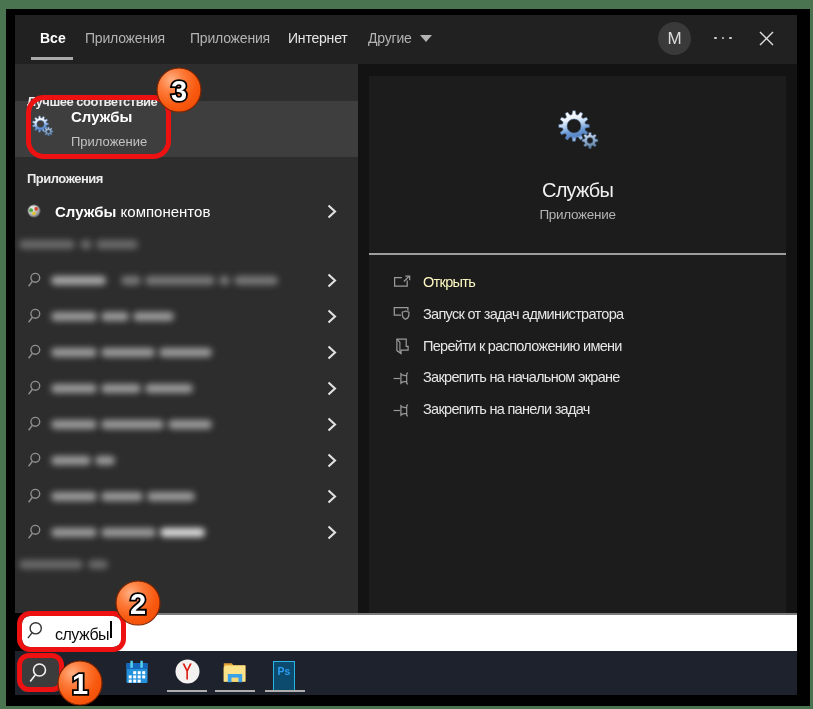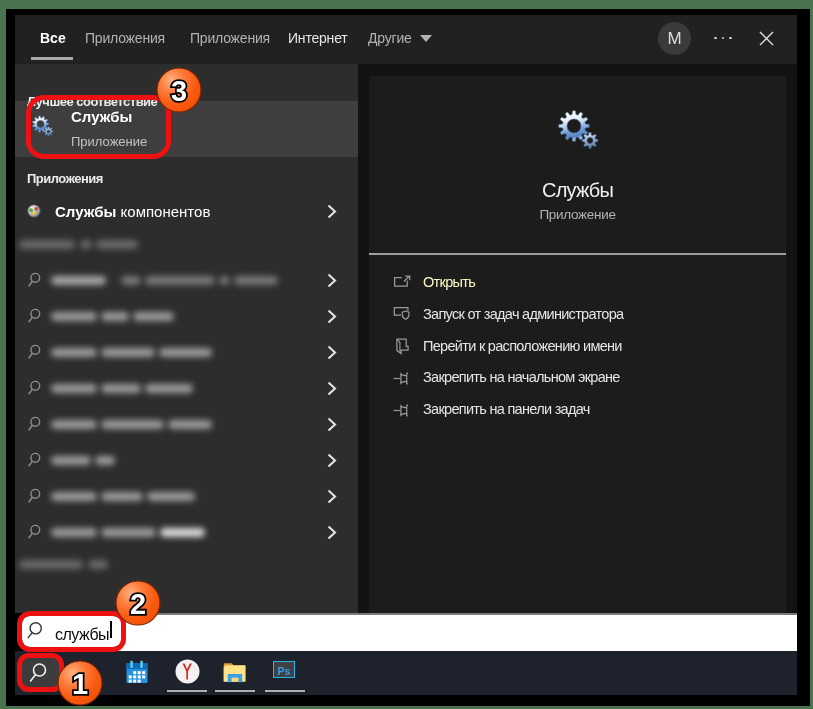--- a/index.html
+++ b/index.html
@@ -241,21 +241,21 @@
 </svg>
 
 <svg class="abs" style="left:223px;top:662px;" width="23" height="21" viewBox="0 0 23 21">
 <path d="M0.8,1.2 H8.8 L10.6,3.6 H22.3 V19.6 H0.8 Z" fill="#e19f33"></path>
 <path d="M0.8,4.8 L2.6,3.3 H22.3 V19.6 H0.8 Z" fill="#f9d875"></path>
 <path d="M0.8,6 L3.4,3.9 H22.3 V19.6 H0.8 Z" fill="#fce288"></path>
 <path d="M4.8,12 H19.2 V20.3 H15.3 V15.8 H8.7 V20.3 H4.8 Z" fill="#38a1e8"></path>
 <rect x="8.7" y="15.8" width="6.6" height="3.8" fill="#f9d875"></rect>
 </svg>
 
-<div class="abs" style="left:273px;top:661px;width:22px;height:17px;background:#404040;border:1.5px solid #29b4e8;color:#2b9ff2;font-size:10.5px;font-weight:bold;text-align:center;line-height:19px;">Ps</div>
+<div class="abs" style="left:273px;top:661px;width:22px;height:30px;background:#0c4a6e;border:1.5px solid #29b4e8;color:#2b9ff2;font-size:10.5px;font-weight:bold;text-align:center;line-height:19px;">Ps</div>
 
 <div class="abs" style="left:167px;top:689.5px;width:39.5px;height:2px;background:#aeaeae;"></div>
 <div class="abs" style="left:215px;top:689.5px;width:40px;height:2px;background:#aeaeae;"></div>
 <div class="abs" style="left:264.5px;top:689.5px;width:40px;height:2px;background:#aeaeae;"></div>
 
 <div class="abs" style="left:26px;top:95px;width:145px;height:64px;border:5px solid #ee1111;border-radius:18px;"></div>
 <div class="abs" style="left:17px;top:611px;width:109px;height:41px;border:5px solid #ee1111;border-radius:13px;background:#ffffff;background-clip:padding-box;"></div>
 <div class="abs" style="left:17px;top:653px;width:47px;height:39px;border:5px solid #ee1111;border-radius:12px;"></div>
 <div class="abs" style="left:156px;top:67px;"><svg width="46" height="46" viewBox="0 0 46 46">
 <defs>

